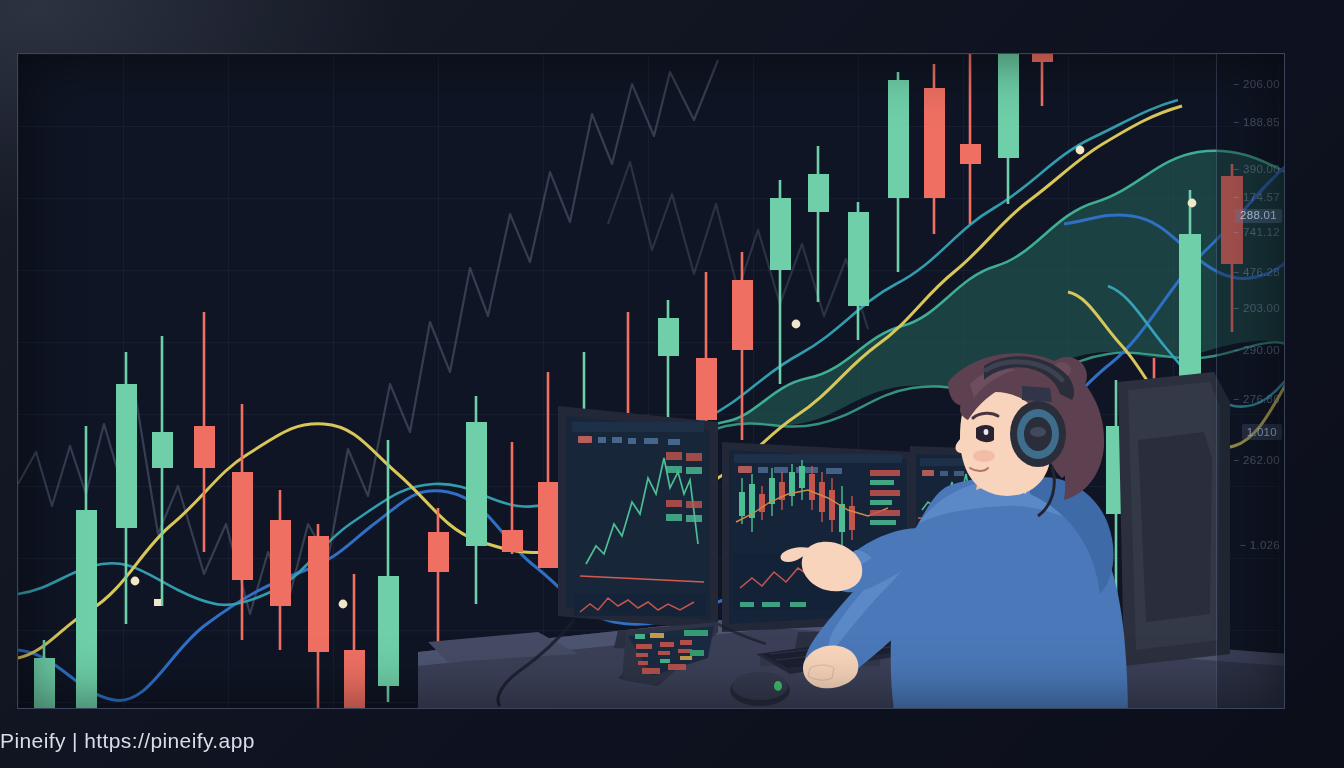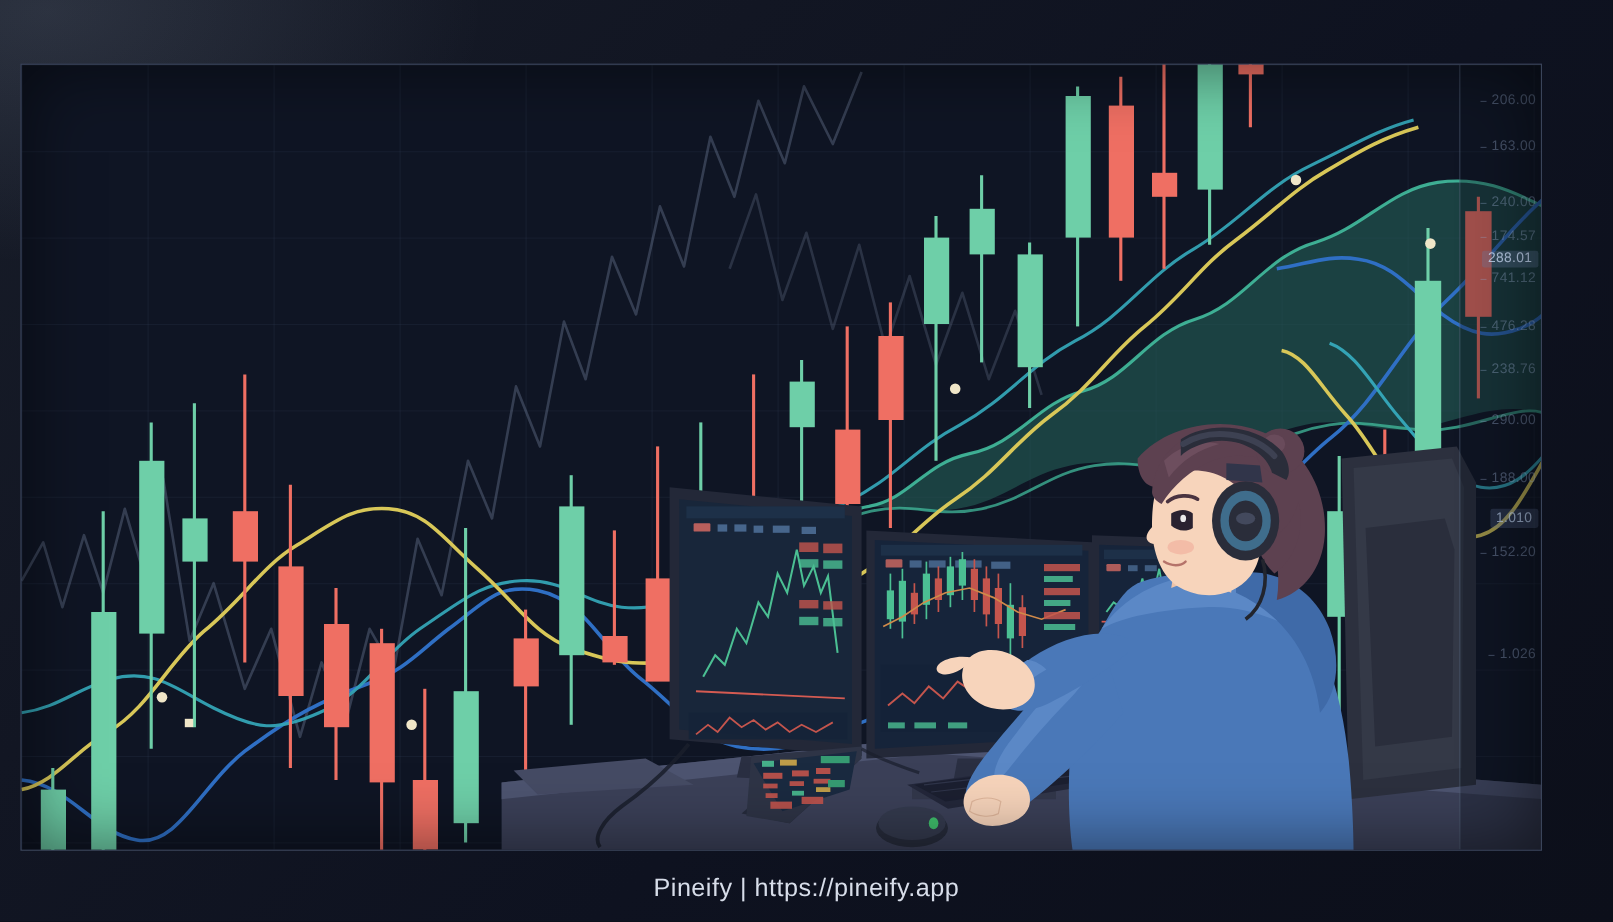--- a/index.html
+++ b/index.html
@@ -71,21 +71,21 @@
     margin-top:22px;
     font-size:25px; line-height:1.22; font-weight:400;
     letter-spacing:0.2px; color:#eef2f8; text-transform:uppercase;
     transform:scaleX(0.93); transform-origin:left center;
     text-shadow:0 2px 12px rgba(0,0,0,0.7);
   }
 
   
   #footer {
     position:absolute; left:0; right:0; top:714px; height:54px;
-    display:flex; align-items:center; justify-content:center;
+    display:flex; align-items:center; 
     font-size:21px; color:#d7dde9; letter-spacing:0.4px;
   }
 
   
   #scene { position:absolute; left:0; top:0; width:1268px; height:656px; }
 </style>
 </head>
 <body>
 
 <div id="banner">
@@ -601,59 +601,59 @@
       <path d="M700,570 C718,580 736,586 748,590" stroke="#1a1e2c" stroke-width="2.6" fill="none" opacity="0.7"></path>
     </svg>
 
     <div id="priceAxis">
       <div class="tick" style="top:24px">
           <span class="dash">–</span>
           <span>206.00</span>
         </div>
       <div class="tick" style="top:62px">
           <span class="dash">–</span>
-          <span>163.00</span>
+          <span>188.85</span>
         </div>
       <div class="tick" style="top:109px">
           <span class="dash">–</span>
-          <span>240.00</span>
+          <span>390.00</span>
         </div>
       <div class="tick" style="top:137px">
           <span class="dash">–</span>
           <span>174.57</span>
         </div>
       <div class="tick badge" style="top:155px">
           <span>288.01</span>
         </div>
       <div class="tick" style="top:172px">
           <span class="dash">–</span>
           <span>741.12</span>
         </div>
       <div class="tick" style="top:212px">
           <span class="dash">–</span>
           <span>476.28</span>
         </div>
       <div class="tick" style="top:248px">
           <span class="dash">–</span>
-          <span>238.76</span>
+          <span>203.00</span>
         </div>
       <div class="tick" style="top:290px">
           <span class="dash">–</span>
           <span>290.00</span>
         </div>
       <div class="tick" style="top:339px">
           <span class="dash">–</span>
-          <span>188.00</span>
+          <span>276.86</span>
         </div>
       <div class="tick badge2" style="top:370px">
           <span>1.010</span>
         </div>
       <div class="tick" style="top:400px">
           <span class="dash">–</span>
-          <span>152.20</span>
+          <span>262.00</span>
         </div>
       <div class="tick" style="top:485px">
           <span class="dash">–</span>
           <span>1.026</span>
         </div>
     </div>
 
     <div id="frameGlow"></div>
   </div>
 

